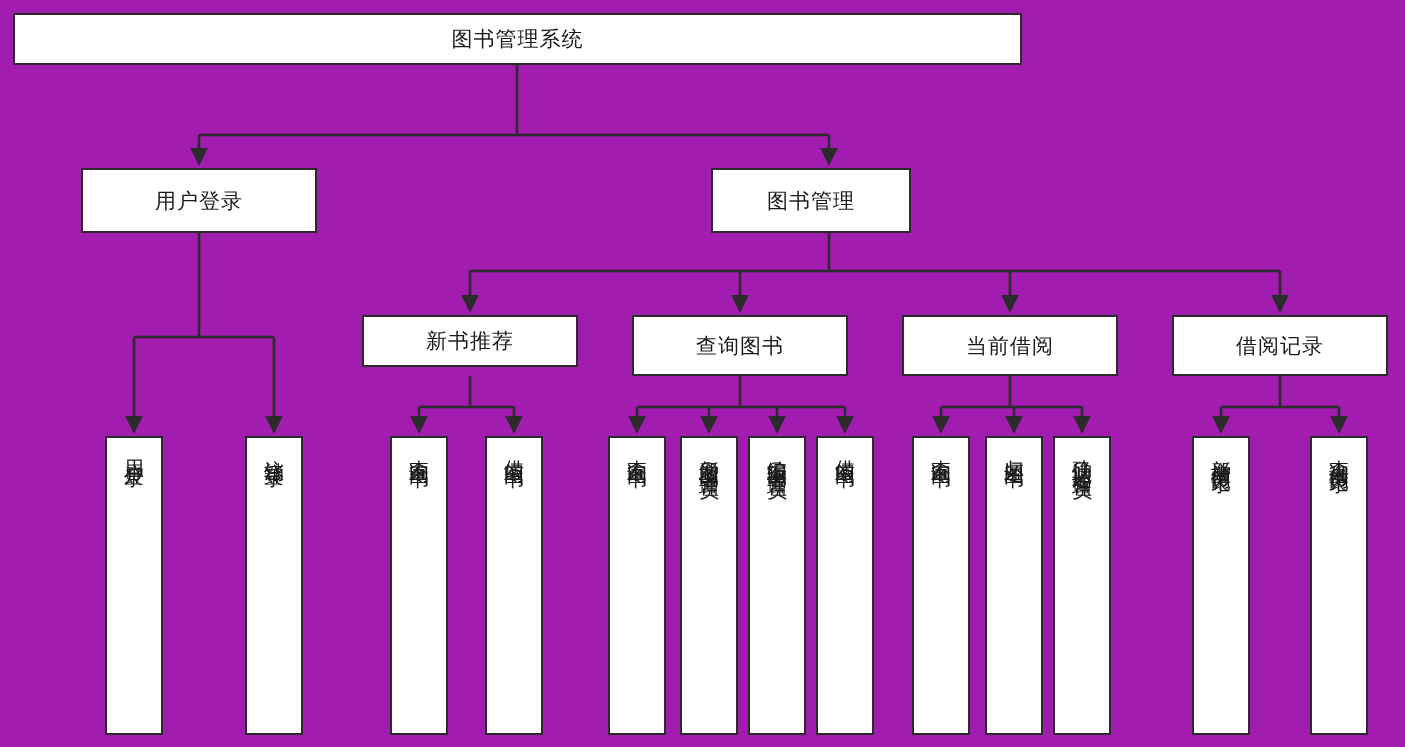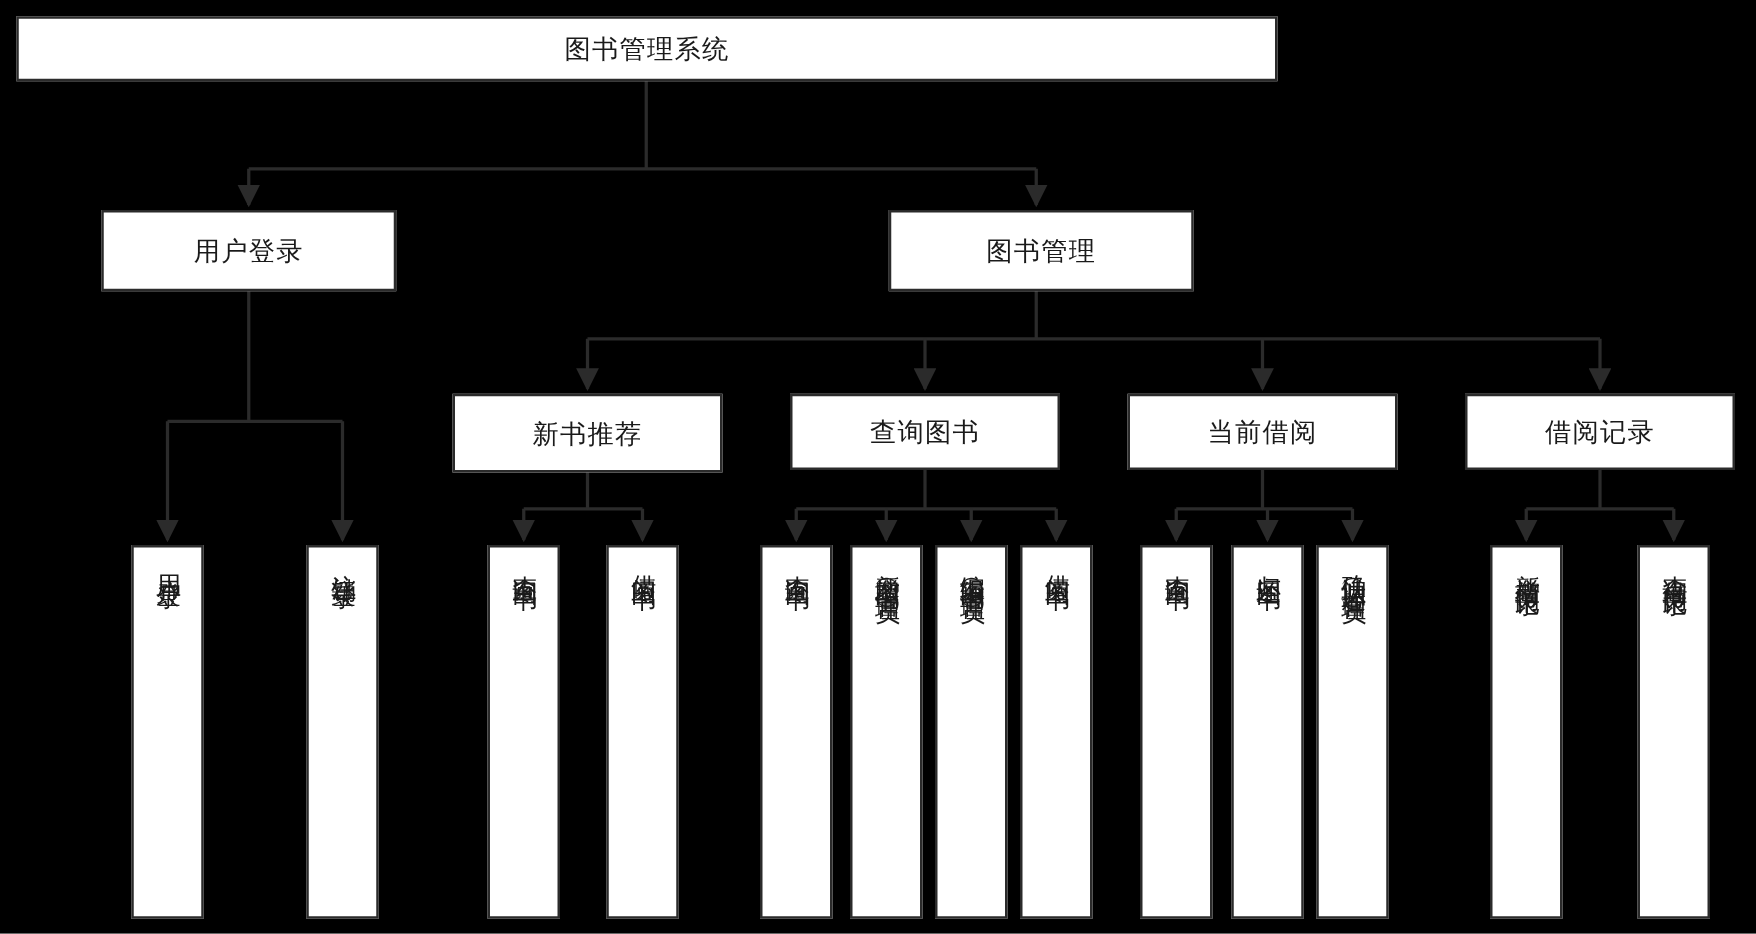--- a/index.html
+++ b/index.html
@@ -7,21 +7,21 @@
     padding: 0;
     background: #ffffff;
   }
   body {
     font-family: "Liberation Sans", "DejaVu Sans", sans-serif;
   }
   #canvas {
     position: relative;
     width: 1405px;
     height: 747px;
-    background: #000000;
+    background: #a21caf;
     overflow: hidden;
   }
   #edges {
     position: absolute;
     left: 0;
     top: 0;
     width: 1405px;
     height: 747px;
   }
   .node {
@@ -115,25 +115,25 @@
     </g>
   </svg>
 
   <div class="node horiz" style="left:13px; top:13px; width:1009px; height:52px;">
     <span>图书管理系统</span>
   </div>
 
   <div class="node horiz" style="left:81px; top:168px; width:236px; height:65px;">
     <span>用户登录</span>
   </div>
-  <div class="node horiz" style="left:711px; top:168px; width:244px; height:65px;">
+  <div class="node horiz" style="left:711px; top:168px; width:200px; height:65px;">
     <span>图书管理</span>
   </div>
 
-  <div class="node horiz" style="left:362px; top:315px; width:216px; height:63px;">
+  <div class="node horiz" style="left:362px; top:315px; width:216px; height:52px;">
     <span>新书推荐</span>
   </div>
   <div class="node horiz" style="left:632px; top:315px; width:216px; height:61px;">
     <span>查询图书</span>
   </div>
   <div class="node horiz" style="left:1172px; top:315px; width:216px; height:61px;">
     <span>借阅记录</span>
   </div>
   <div class="node horiz" style="left:902px; top:315px; width:216px; height:61px;">
     <span>当前借阅</span>

